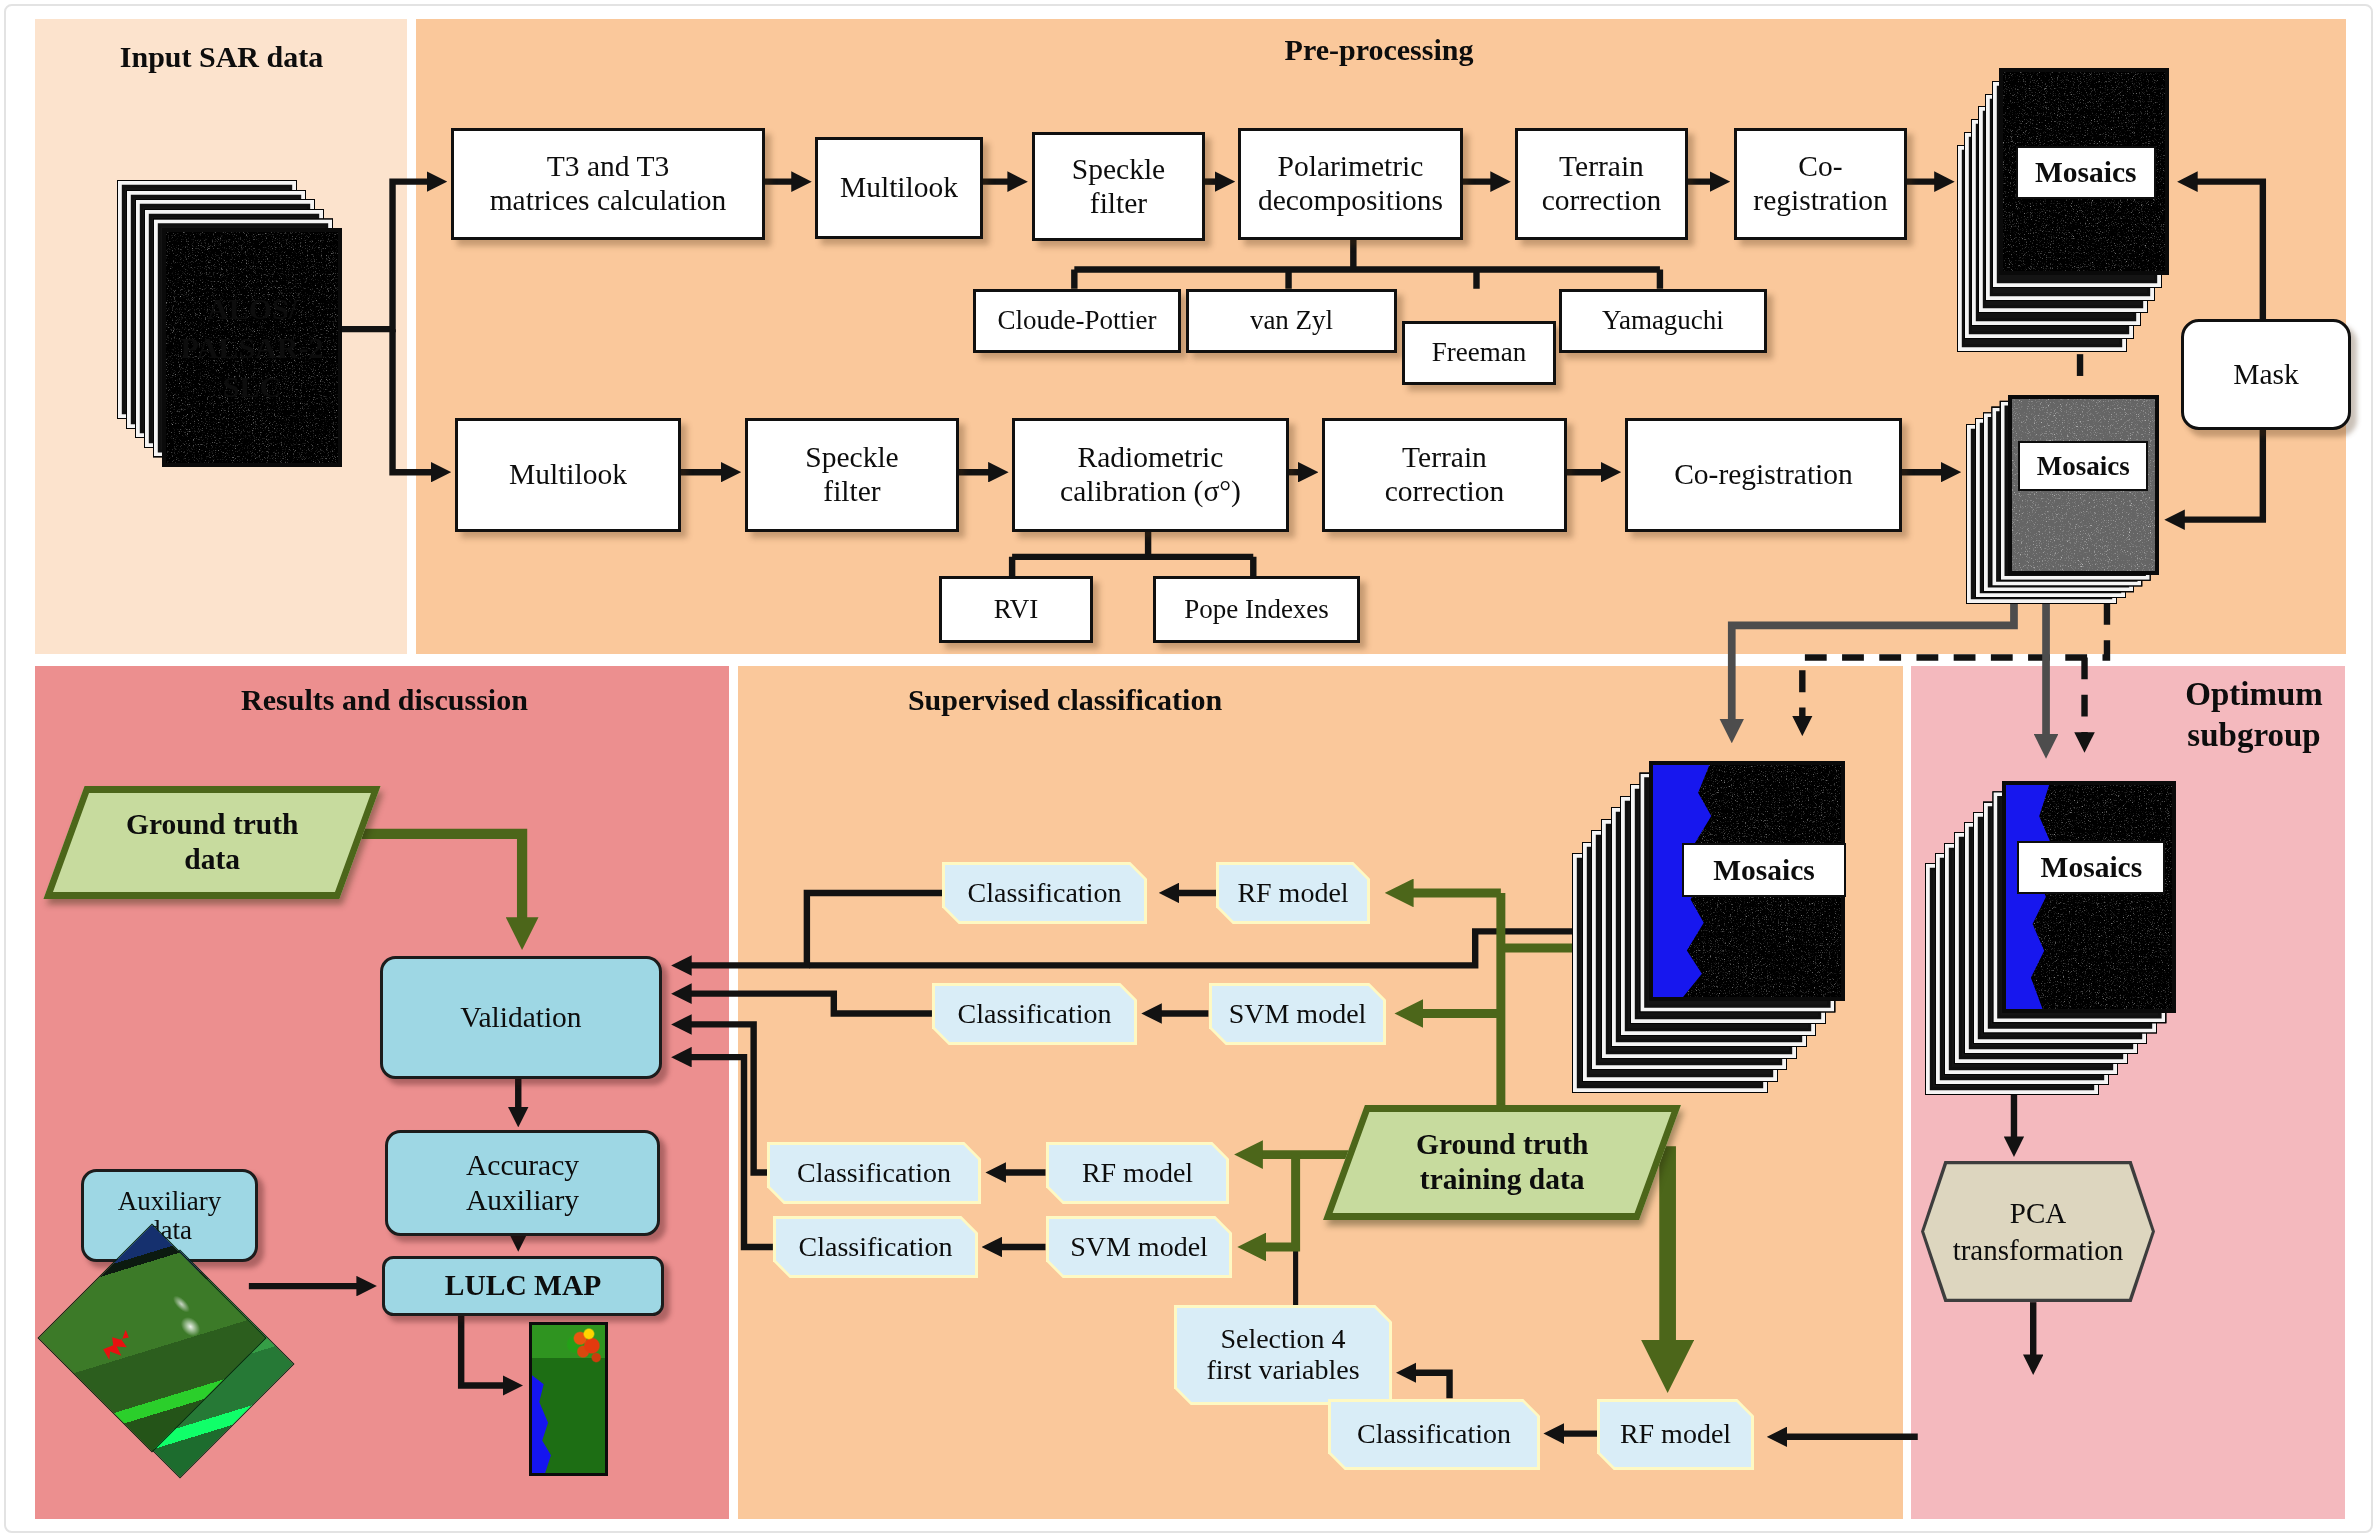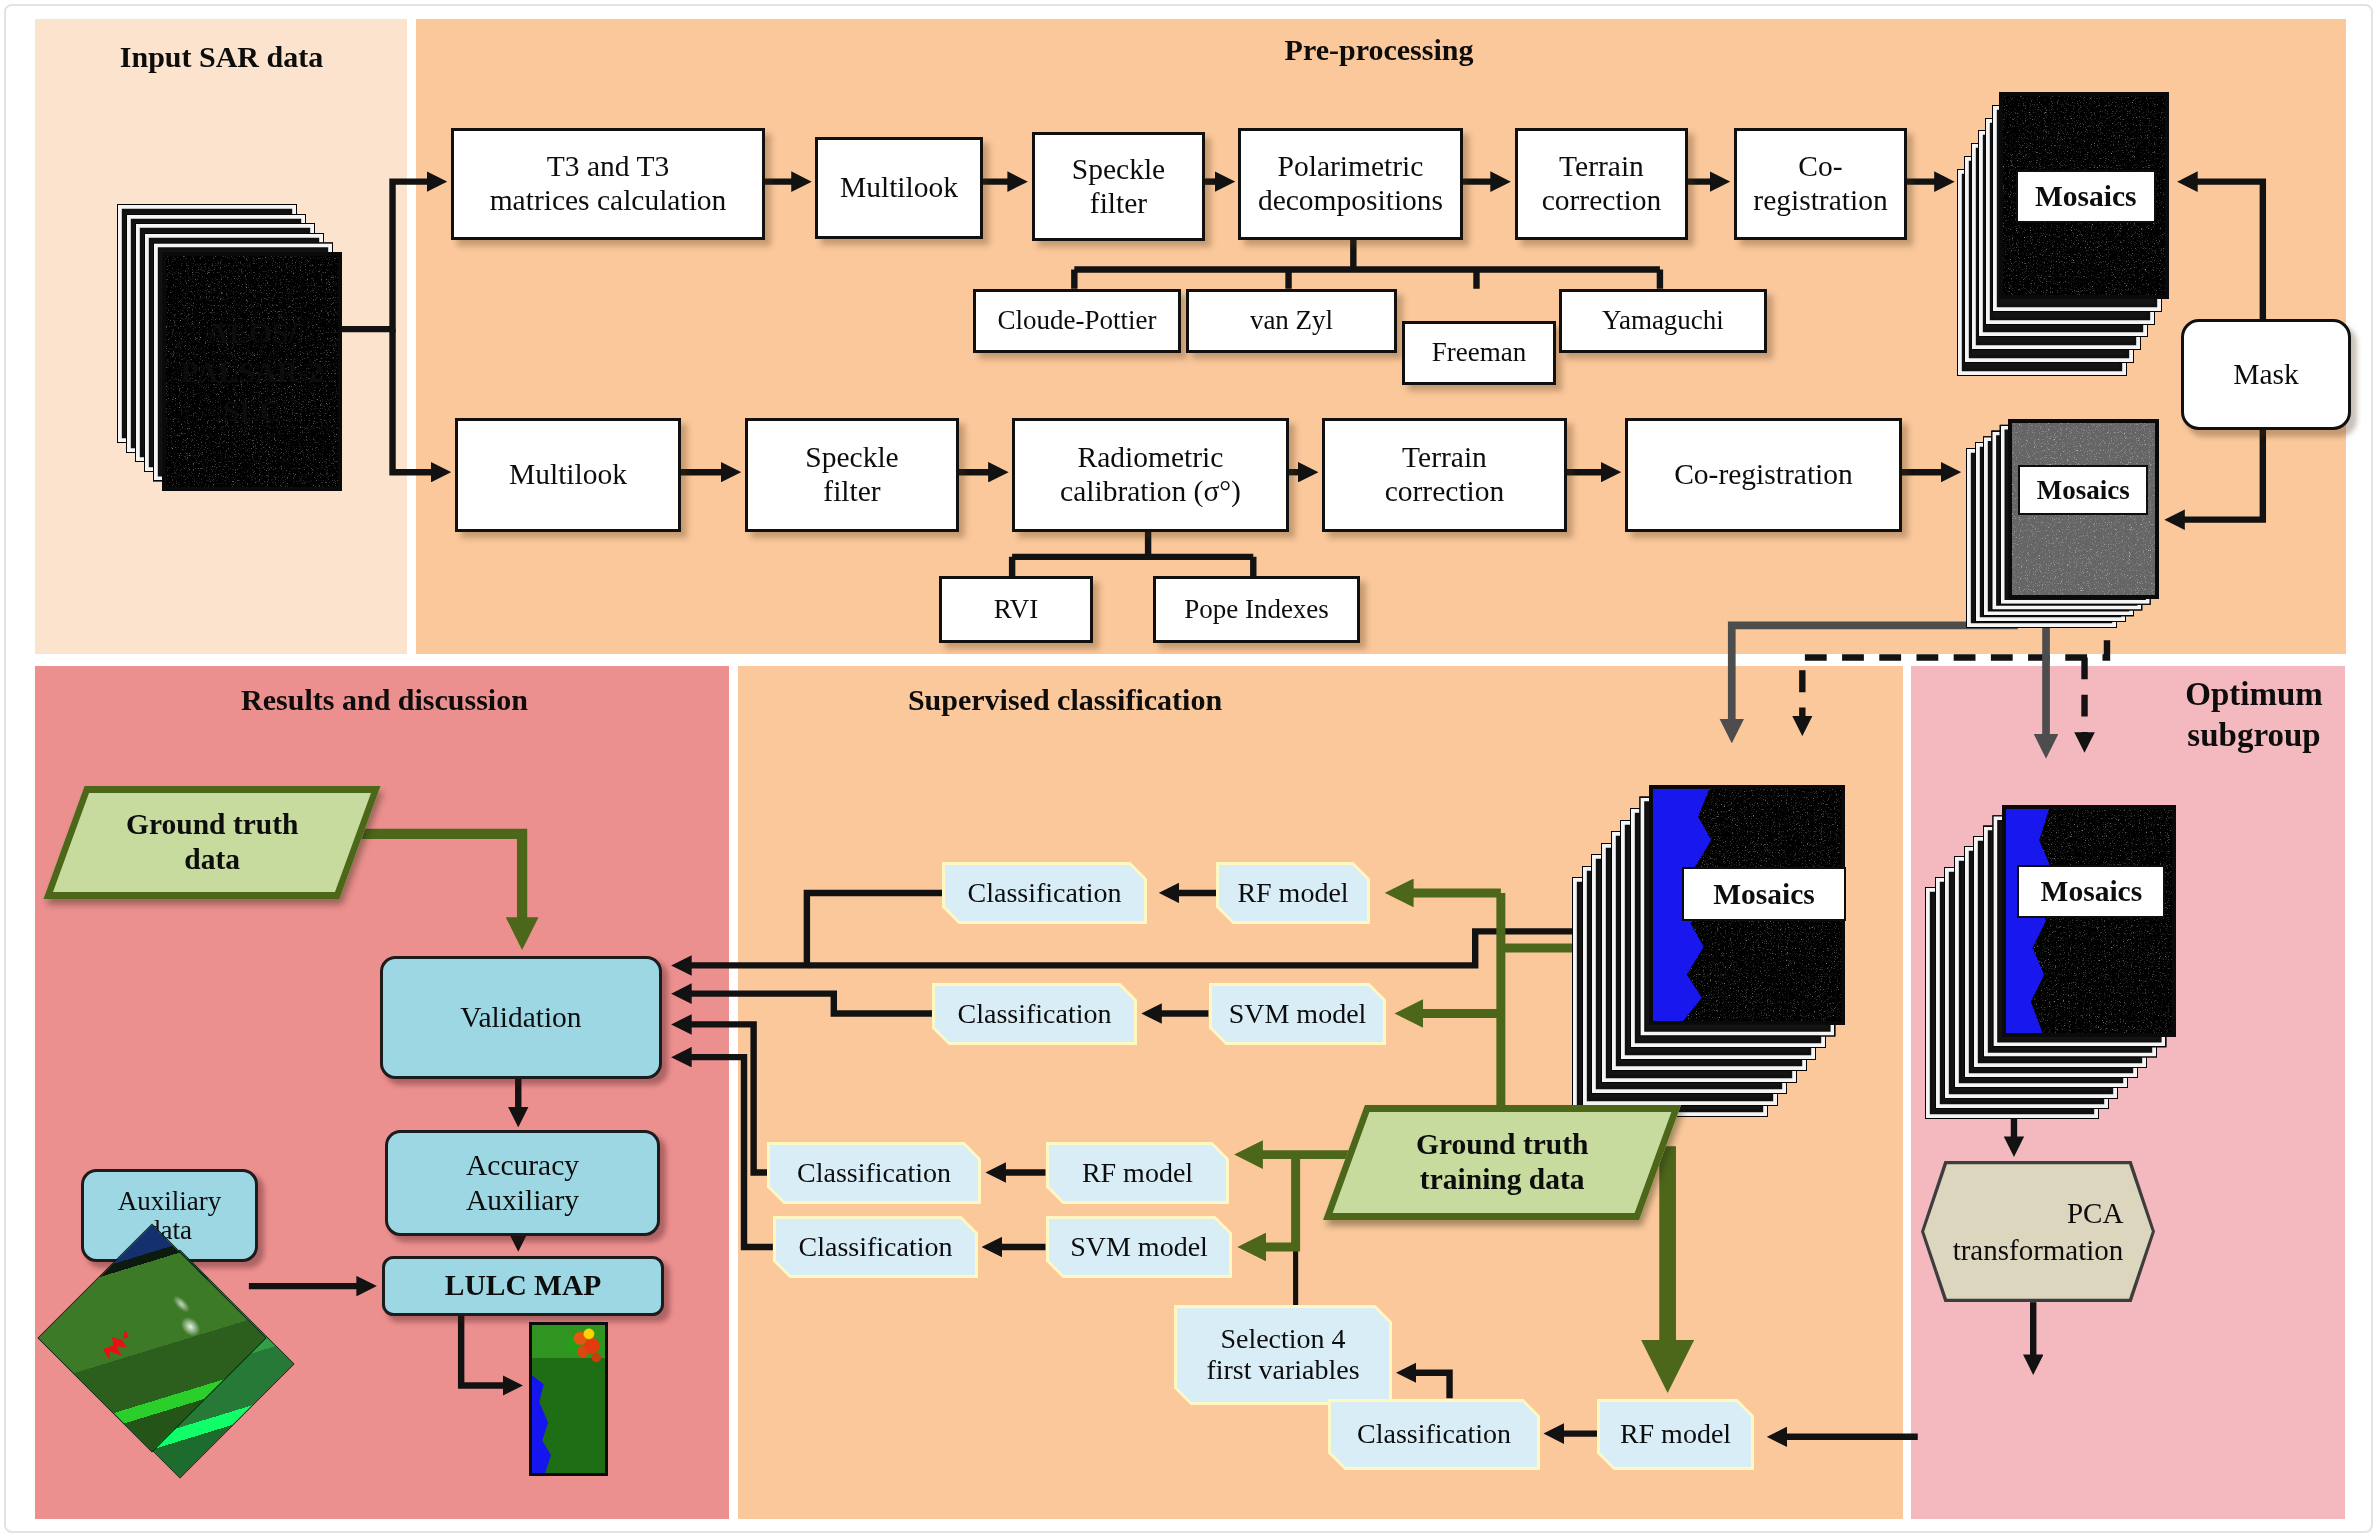--- a/index.html
+++ b/index.html
@@ -27,28 +27,28 @@
         display:flex;align-items:center;justify-content:center;}
   .snip::before{content:"";position:absolute;inset:2.6px;background:#D9EDF7;
         clip-path:polygon(0 0,calc(100% - 15.4px) 0,100% 15.4px,100% 100%,15.4px 100%,0 calc(100% - 15.4px));}
   .snip .lbl{position:relative;z-index:1;font-size:28px;line-height:1.1;text-align:center;white-space:pre-line;}
   
   .hex{position:absolute;z-index:3;background:#3d3d3d;
        clip-path:polygon(10% 0,90% 0,100% 50%,90% 100%,10% 100%,0 50%);
        display:flex;align-items:center;justify-content:center;}
   .hex::before{content:"";position:absolute;inset:3.2px;background:#DDD6BF;
        clip-path:polygon(10% 0,90% 0,100% 50%,90% 100%,10% 100%,0 50%);}
-  .hex .lbl{position:relative;z-index:1;font-size:29px;line-height:1.25;text-align:right;white-space:pre-line;}
+  .hex .lbl{position:relative;z-index:1;font-size:29px;line-height:1.25;text-align:center;white-space:pre-line;}
   
   .para{position:absolute;z-index:4;background:#C7DB9E;border:7px solid #4C661A;
         transform:skewX(-20deg);box-shadow:5.1px 5.8px 6.4px rgba(40,40,10,.4);
         display:flex;align-items:center;justify-content:center;}
   .para .lbl{transform:skewX(20deg);font-weight:700;font-size:29.5px;line-height:1.2;text-align:center;white-space:pre-line;}
   
-  .stack{position:absolute;z-index:3;margin-top:24px;}
+  .stack{position:absolute;z-index:3;}
   .stack .page{position:absolute;inset:0;background:#141414;border:1.9px solid #040404;
         box-shadow:inset 0 0 0 3.8px #f5f5f5, inset 0 0 0 7px #101010;}
   .stack .front{position:absolute;inset:0;z-index:30;border:4.5px solid #0a0a0a;background:#8f8f8f;overflow:hidden;}
   .front svg.noise{position:absolute;inset:0;width:100%;height:100%;}
   .front.light{background:#cccccc;}
   .front.light svg.noise{opacity:.5;}
   .bluewedge{position:absolute;inset:0;background:#1717ee;
       clip-path:polygon(0 0,30% 0,24% 12%,31% 22%,22% 34%,28% 46%,20% 58%,27% 68%,18% 80%,26% 90%,16% 100%,0 100%);}
   .mlabel{position:absolute;z-index:31;background:#ffffff;border:2.6px solid #0d0d0d;
       display:flex;align-items:center;justify-content:center;font-weight:700;font-size:29.5px;}

